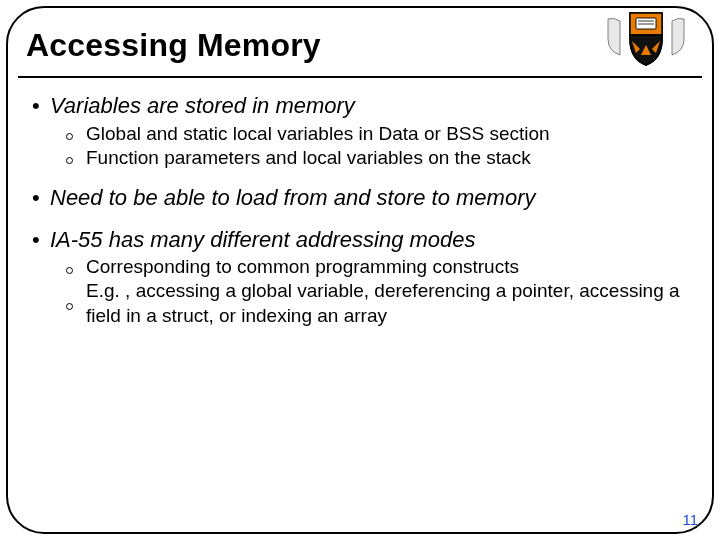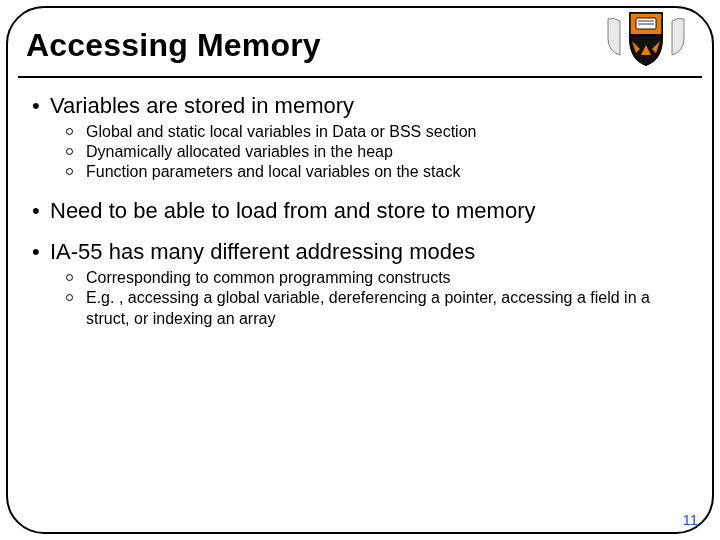--- a/index.html
+++ b/index.html
@@ -49,28 +49,29 @@
     color: #000;
   }
   .b1 {
     font-size: 22px;
     line-height: 1.25;
     margin-top: 6px;
     margin-bottom: 2px;
     display: flex;
   }
   .b1 .dot { width: 18px; flex: 0 0 18px; }
-  .b1 .txt { flex: 1; }
+  .b1 .txt { flex: 1; font-style: italic; }
   .sub {
     margin: 2px 0 2px 34px;
   }
   .b2 {
-    font-size: 16px;
+    font-size: 19px;
     line-height: 1.28;
     display: flex;
+    align-items: center;
   }
   .b2 .ring {
     width: 20px; flex: 0 0 20px;
     display: flex; align-items: flex-start; padding-top: 6px;
   }
   .b2 .ring span {
     width: 7px; height: 7px; border: 1.3px solid #000; border-radius: 50%;
   }
   .b2 .txt { flex: 1; }
   .group { margin-bottom: 14px; }
@@ -121,26 +122,20 @@
         <div class="b2">
             <div class="ring">
               <span></span>
             </div>
             <div class="txt">Global and static local variables in Data or BSS section</div>
           </div>
         <div class="b2">
             <div class="ring">
               <span></span>
             </div>
-            <div class="txt">Dynamically allocated variables in the heap</div>
-          </div>
-        <div class="b2">
-            <div class="ring">
-              <span></span>
-            </div>
             <div class="txt">Function parameters and local variables on the stack</div>
           </div>
       </div>
     </div>
 
     <div class="group">
       <div class="b1">
         <div class="dot">•</div>
         <div class="txt">Need to be able to load from and store to memory</div>
       </div>

